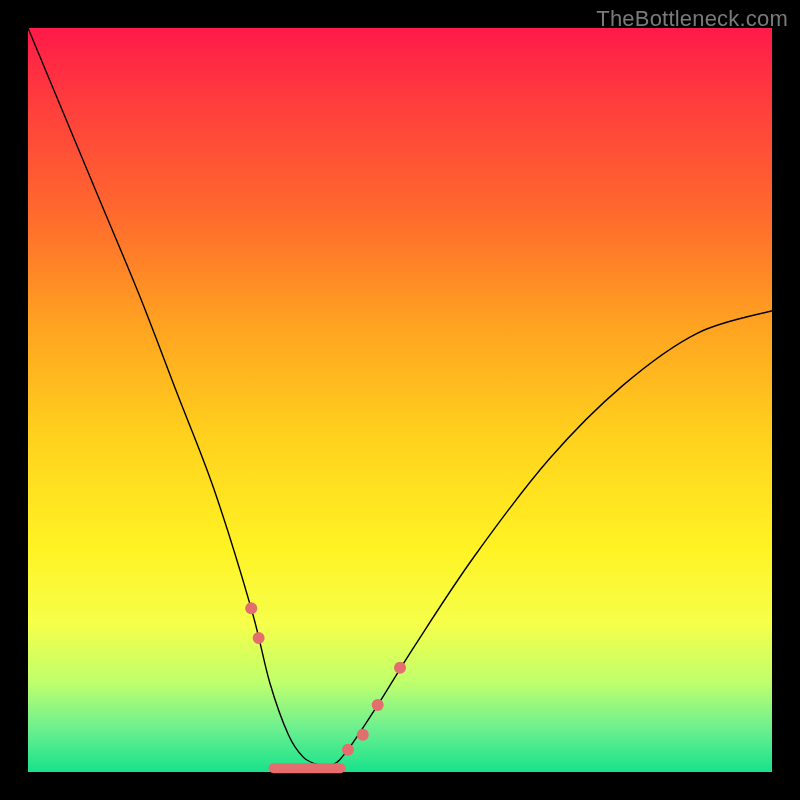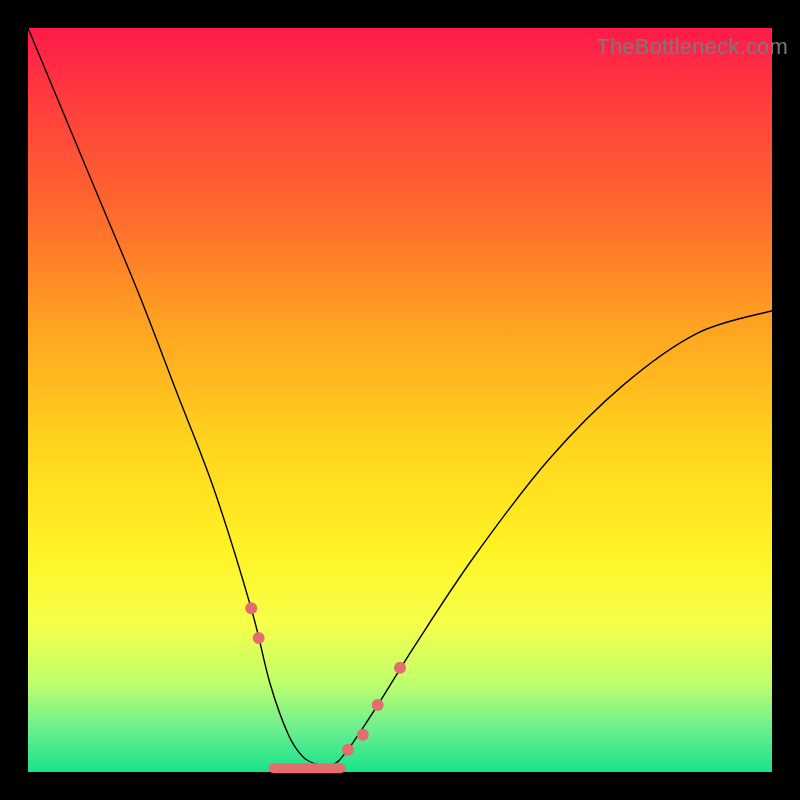--- a/index.html
+++ b/index.html
@@ -19,21 +19,20 @@
   }
   .watermark {
     position: absolute;
     top: 6px;
     right: 12px;
     color: #7a7a7a;
     font-size: 22px;
     font-weight: 400;
     letter-spacing: 0.2px;
     z-index: 10;
-    margin-top: 28px;
   }
   .plot-area {
     position: absolute;
     left: 28px;
     top: 28px;
     width: 744px;
     height: 744px;
     background: linear-gradient(
       to bottom,
       #ff1a4a 0%,

